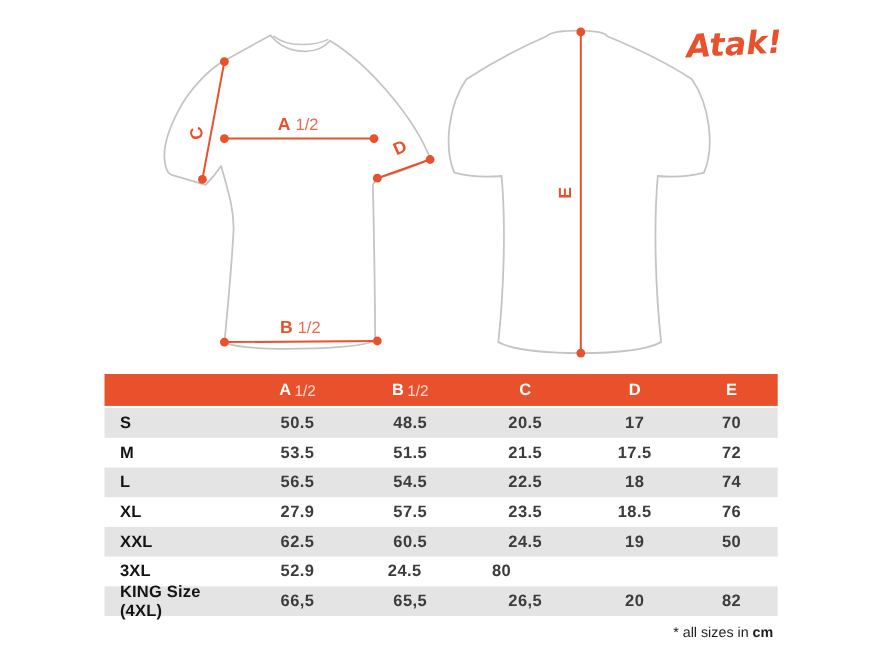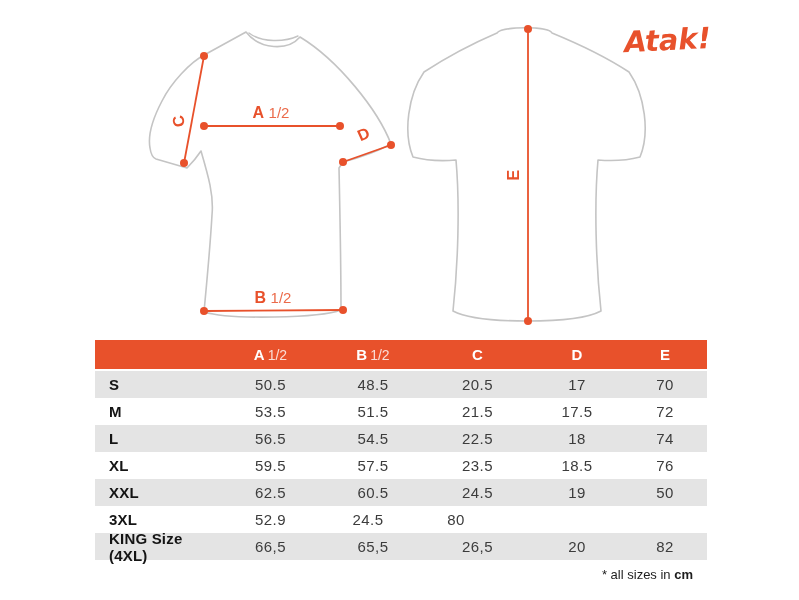--- a/index.html
+++ b/index.html
@@ -25,26 +25,26 @@
 
   
   .size-table { position:absolute; left:95px; top:340px; width:612px; }
   .thead { display:flex; background:#e8512b; height:29px; margin-bottom:2px; }
   .th { color:#ffffff; font-weight:bold; font-size:15px;
         display:flex; align-items:center; justify-content:center; box-sizing:border-box; }
   .th .frac { font-weight:normal; opacity:.8; margin-left:3px; font-size:14px; }
   .trow { display:flex; height:27px; }
   .trow.alt { background:#e4e4e4; }
   .td { font-size:15px; color:#3c3c3c; letter-spacing:.4px;
-        display:flex; align-items:center; justify-content:center; box-sizing:border-box; }
+        display:flex; align-items:center; justify-content:center; box-sizing:border-box;font-weight:bold; }
   .td.lbl { justify-content:flex-start; padding-left:14px; color:#141414;
             font-weight:bold; font-size:15px; letter-spacing:.2px; }
   .c0{width:124px}.c1{width:103px}.c2{width:102px}.c3{width:107px}.c4{width:92px}.c5{width:84px}
 
-  .footnote { position:absolute; right:106px; top:567px; font-size:13px; color:#1d1d1d; }
+  .footnote { position:absolute; right:96px; top:567px; font-size:13px; color:#1d1d1d; }
   .footnote b { font-weight:bold; }
 </style>
 </head>
 <body>
 
 <div class="canvas">
 
   <svg class="diagram-svg" width="799" height="340" viewBox="0 0 799 340">
 
     <g>
@@ -145,21 +145,21 @@
       <div class="td lbl c0">L</div>
       <div class="td c1">56.5</div>
       <div class="td c2">54.5</div>
       <div class="td c3">22.5</div>
       <div class="td c4">18</div>
       <div class="td c5">74</div>
     </div>
 
     <div class="trow">
       <div class="td lbl c0">XL</div>
-      <div class="td c1">59.5</div>
+      <div class="td c1">27.9</div>
       <div class="td c2">57.5</div>
       <div class="td c3">23.5</div>
       <div class="td c4">18.5</div>
       <div class="td c5">76</div>
     </div>
 
     <div class="trow alt">
       <div class="td lbl c0">XXL</div>
       <div class="td c1">62.5</div>
       <div class="td c2">60.5</div>

